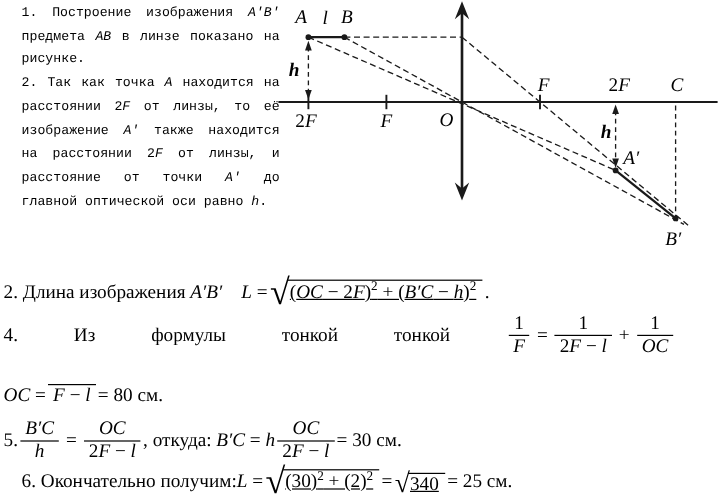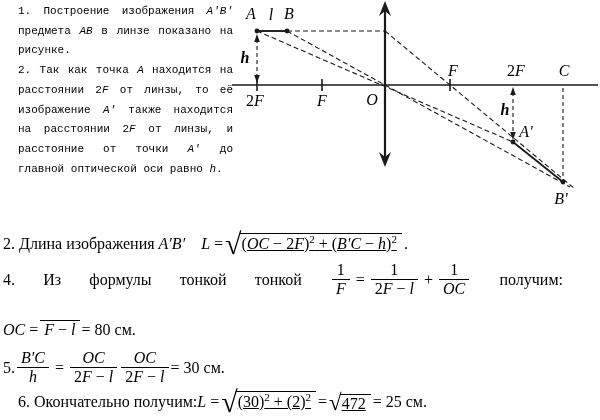--- a/index.html
+++ b/index.html
@@ -114,21 +114,20 @@
       <span class="frac">
         <span class="num">1</span>
         <span class="den"><span>2</span><span class="it">F</span><span> − </span><span class="it">l</span></span>
       </span>
       <span class="op">+</span>
       <span class="frac">
         <span class="num">1</span>
         <span class="den"><span class="it">OC</span></span>
       </span>
     </span>
-    <span>получим:</span>
   </div>
 
   <div class="row" style="left:3px;top:320px;">
     <span><span class="it">OC</span><span> = </span></span>
     <span class="frac">
       <span class="den"><span class="it">F</span><span> − </span><span class="it">l</span></span>
     </span>
     <span><span> = 80 см.</span></span>
   </div>
 
@@ -136,35 +135,36 @@
     <span>5.</span>
     <span class="frac">
       <span class="num"><span class="it">B′C</span></span>
       <span class="den"><span class="it">h</span></span>
     </span>
     <span class="op">=</span>
     <span class="frac">
       <span class="num"><span class="it">OC</span></span>
       <span class="den"><span>2</span><span class="it">F</span><span> − </span><span class="it">l</span></span>
     </span>
+    <span><span>, откуда: </span><span class="it">B′C</span><span> = </span><span class="it">h</span></span>
     <span class="frac">
       <span class="num"><span class="it">OC</span></span>
       <span class="den"><span>2</span><span class="it">F</span><span> − </span><span class="it">l</span></span>
     </span>
     <span><span> = 30 см.</span></span>
   </div>
 
   <div class="row" style="left:18px;top:387px;">
     <span><span>6. Окончательно получим: </span></span>
     <span><span class="it">L</span><span> = </span></span>
     <span class="sqrt">
       <span class="sign">√</span>
       <span class="body"><span>(30)</span><span class="sup">2</span><span> + (2)</span><span class="sup">2</span></span>
     </span>
     <span> = </span>
     <span class="sqrt sm">
       <span class="sign">√</span>
-      <span class="body"><span>472</span></span>
+      <span class="body"><span>340</span></span>
     </span>
     <span><span> = 25 см.</span></span>
   </div>
 
 </div>
 
 </body></html>

